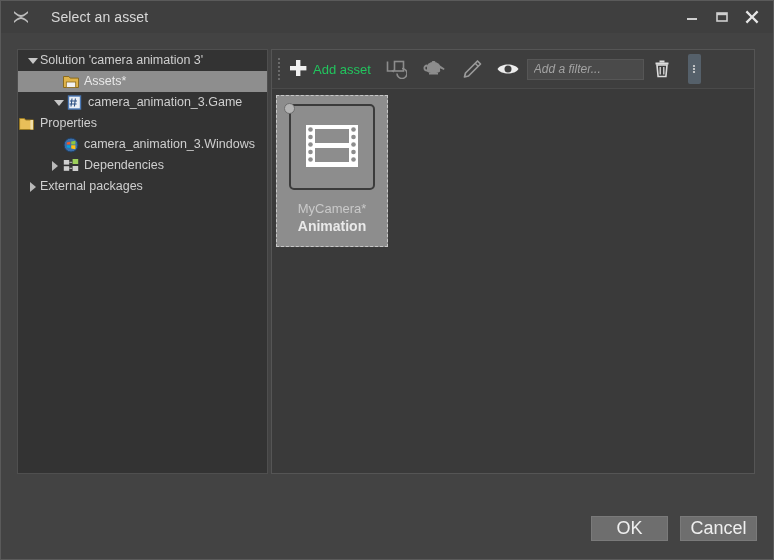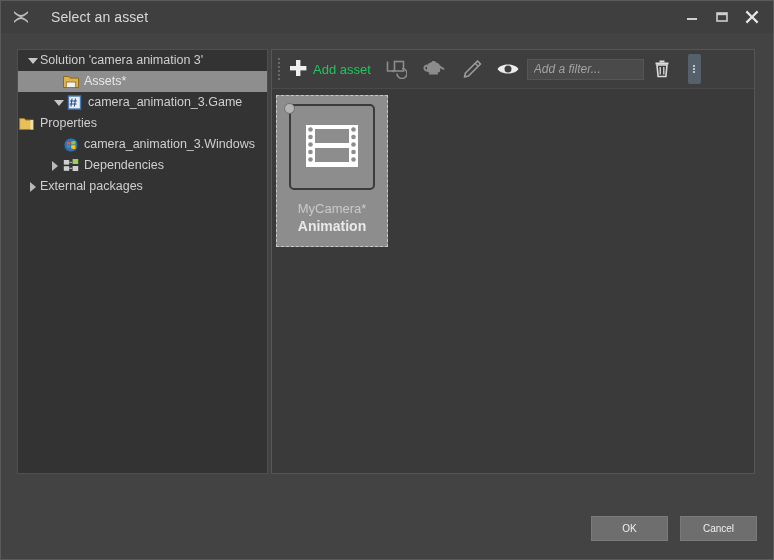--- a/index.html
+++ b/index.html
@@ -246,21 +246,21 @@
     display: flex;
     gap: 12px;
   }
   .dlg-btn {
     width: 77px; height: 25px;
     background: #6e6e6e;
     border: 1px solid #7a7a7a;
     box-sizing: border-box;
     color: #efefef;
     font-family: "Liberation Sans", sans-serif;
-    font-size: 10px;
+    font-size: 18px;
     display: flex; align-items: center; justify-content: center;
     cursor: default;
   }
 </style>
 </head>
 <body>
 
 <div id="window">
 
   <div id="titlebar">

